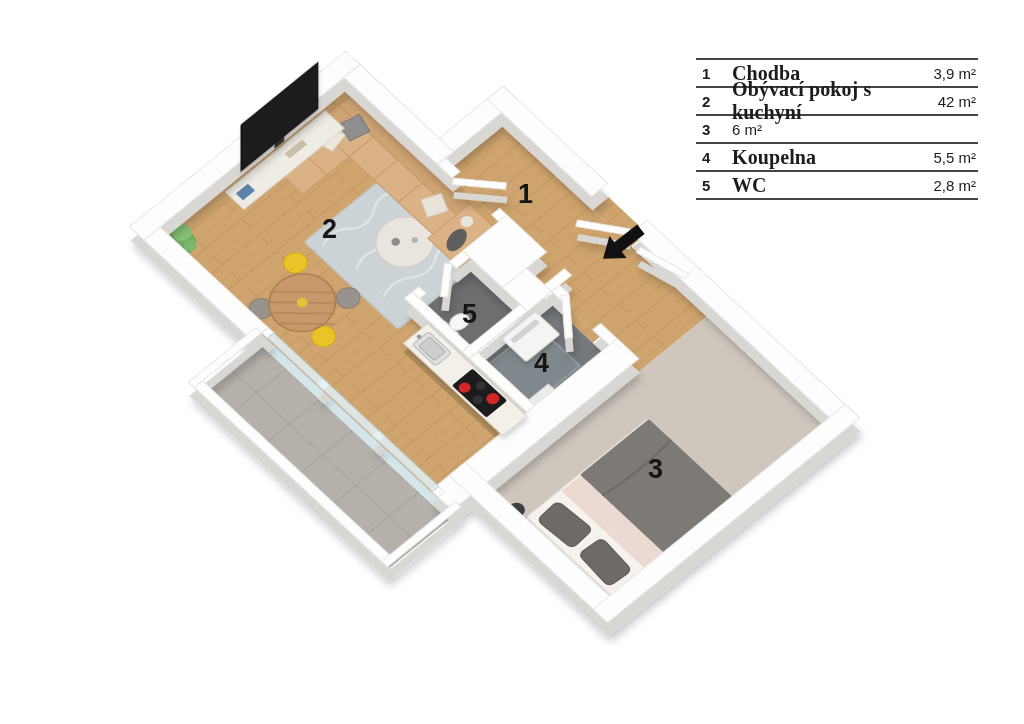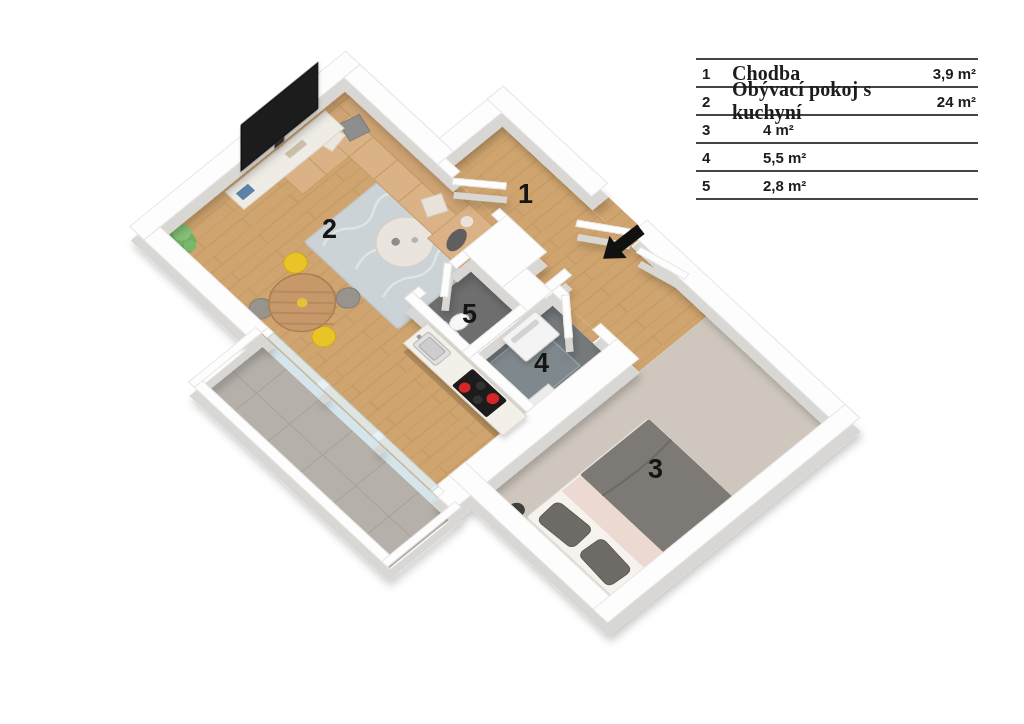--- a/index.html
+++ b/index.html
@@ -12,21 +12,21 @@
     position:absolute;left:696px;top:58px;width:282px;
     color:#1c1c1c;
   }
   .legend-row{
     display:flex;align-items:center;height:26px;
     border-top:2px solid #454545;gap:8px;
   }
   .legend-row:last-child{border-bottom:2px solid #454545;}
   .lnum{width:22px;font-weight:700;font-size:15px;padding-left:6px;}
   .lname{flex:1;font-weight:700;font-size:20px;letter-spacing:.1px;font-family:Liberation Serif, serif;}
-  .larea{font-weight:700;font-size:15px;white-space:nowrap;padding-right:2px;margin-left:31px;}
+  .larea{font-weight:400;font-size:15px;white-space:nowrap;padding-right:2px;}
   .room-num{font-family:"Liberation Sans",sans-serif;font-weight:700;font-size:27px;fill:#151515;}
 </style>
 </head>
 <body>
 
 <svg class="plan-svg" width="1024" height="724" viewBox="0 0 1024 724">
   <defs>
     <pattern id="wood" width="95" height="24" patternUnits="userSpaceOnUse">
       <rect width="95" height="24" fill="#cfa46e"></rect>
       <path d="M0 0H95 M0 12H95" stroke="#bc9560" stroke-width="0.9" fill="none"></path>
@@ -214,27 +214,29 @@
 
 <div class="legend">
   <div class="legend-row">
     <span class="lnum">1</span>
     <span class="lname">Chodba</span>
     <span class="larea">3,9 m²</span>
   </div>
   <div class="legend-row">
     <span class="lnum">2</span>
     <span class="lname">Obývací pokoj s kuchyní</span>
-    <span class="larea">24 m²</span>
+    <span class="larea">42 m²</span>
   </div>
   <div class="legend-row">
     <span class="lnum">3</span>
-    <span class="larea">4 m²</span>
+    <span class="larea">6 m²</span>
   </div>
   <div class="legend-row">
     <span class="lnum">4</span>
+    <span class="lname">Koupelna</span>
     <span class="larea">5,5 m²</span>
   </div>
   <div class="legend-row">
     <span class="lnum">5</span>
+    <span class="lname">WC</span>
     <span class="larea">2,8 m²</span>
   </div>
 </div>
 
 </body></html>

